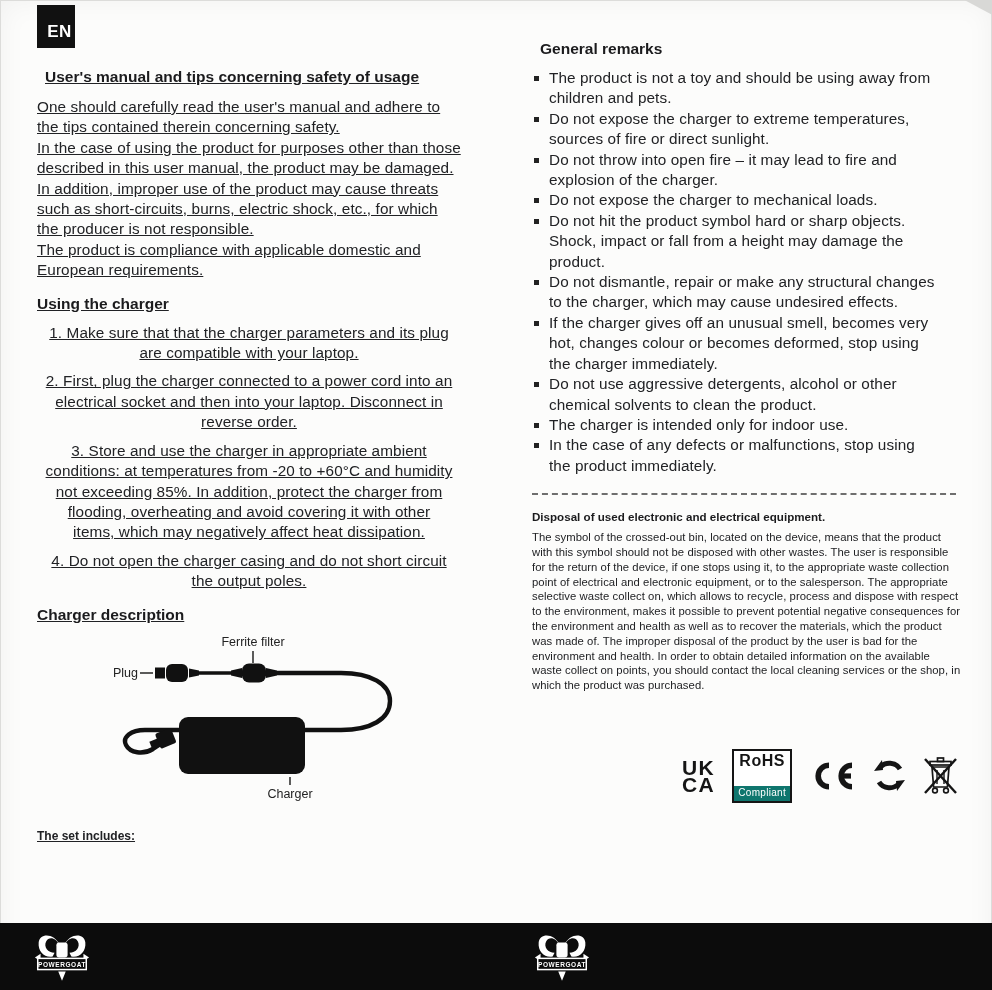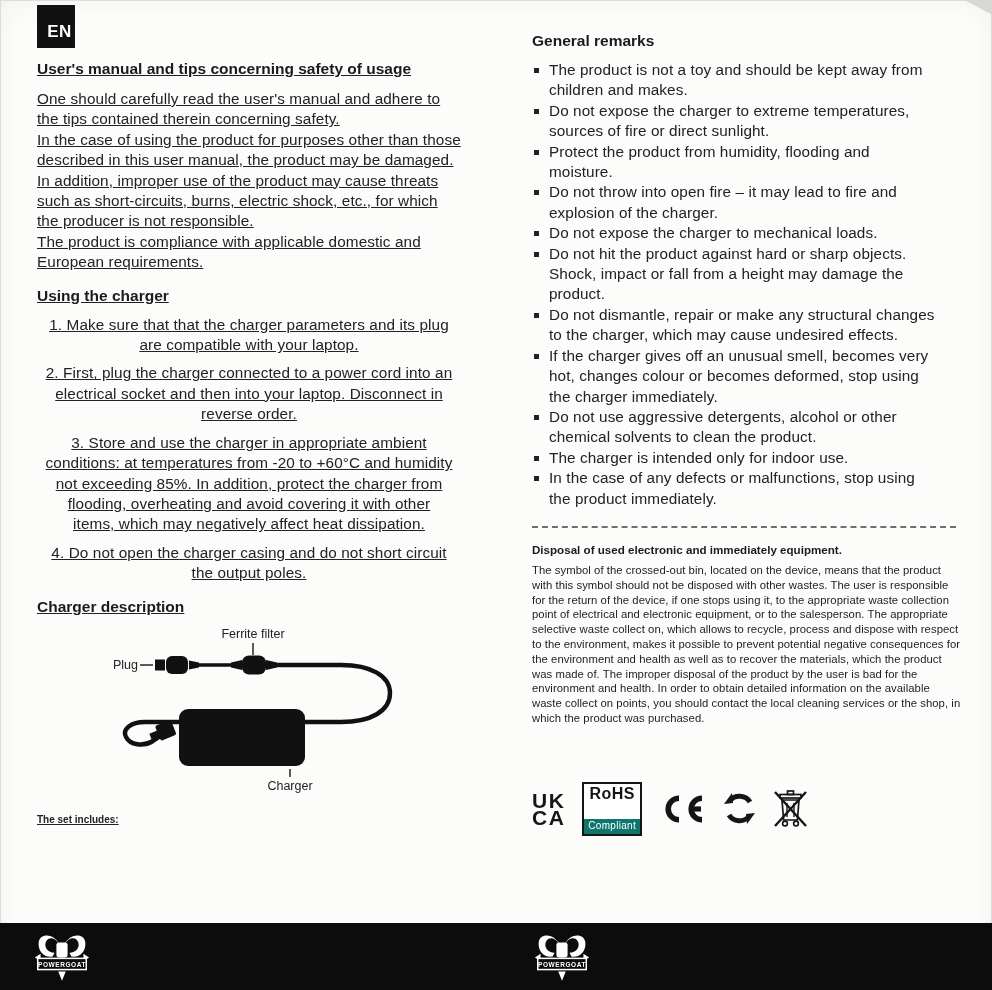--- a/index.html
+++ b/index.html
@@ -12,47 +12,47 @@
   
   .en-badge{
     position:absolute;left:37px;top:5px;width:38px;height:43px;
     background:#111;color:#fff;font-weight:bold;font-size:17px;
     display:flex;align-items:flex-end;justify-content:center;
     padding:0 0 6px 7px;box-sizing:border-box;letter-spacing:.5px;
   }
   
   .col-left{position:absolute;left:37px;top:60px;width:424px;text-decoration:underline;}
   .col-right{position:absolute;left:532px;top:32px;width:428px;}
-  h1,h2{font-size:15.5px;margin:0;color:#1b1b1d;}
+  h1,h2{font-size:15.5px;margin:8px;color:#1b1b1d;}
   .col-left h1{margin-bottom:11px;}
   .body-text{font-size:15.3px;line-height:20.4px;letter-spacing:.1px;}
   .intro div{margin:0;}
   .sub-heading{margin:14px 0 10px 0;}
   .steps div{margin:8px;text-align:center;}
   
   .bullets{margin:10px 0 0 0;padding:0;list-style:none;width:404px;}
   .bullets div{position:relative;padding-left:17px;margin:0;}
   .bullets div::before{
     content:"";position:absolute;left:2px;top:8px;width:5px;height:5px;background:#222;
   }
   .divider{border:none;border-top:2px dashed #6e6e6e;margin:17px 0 15px 0;width:424px;}
   .small-heading{font-size:11.6px;font-weight:bold;margin:0 0 7px 0;color:#1b1b1d;}
   .small-text{font-size:11.3px;line-height:14.8px;width:430px;letter-spacing:.05px;}
   
   .diagram{margin:6px 0 0 72px;display:block;}
   .diagram text{font-size:12.5px;fill:#222;}
   
-  .set-line{margin-top:20px;font-size:10px;display:flex;align-items:baseline;gap:6px;}
+  .set-line{margin-top:27px;font-size:12px;display:flex;align-items:baseline;gap:6px;}
   .set-line .lbl{font-weight:bold;}
   .set-line .inline-item{position:relative;padding-left:14px;margin-left:2px;}
   .set-line .inline-item::before{
     content:"";position:absolute;left:2px;top:6px;width:5px;height:5px;background:#222;
   }
   
-  .marks-row{display:flex;align-items:center;justify-content:flex-start;gap:17px;margin-top:56px;padding-right:2px;}
+  .marks-row{display:flex;align-items:center;justify-content:flex-end;gap:17px;margin-top:56px;padding-right:2px;}
   .ukca{font-weight:bold;font-size:21px;line-height:17px;letter-spacing:1.5px;color:#151515;}
   .rohs{border:2.5px solid #151515;text-align:center;background:#fff;}
   .rohs .rohs-top{font-weight:bold;font-size:16px;padding:1px 5px 16px 5px;color:#151515;letter-spacing:.5px;}
   .rohs .rohs-bottom{background:#0f766e;color:#fff;font-size:10px;padding:1.5px 4px 2.5px 4px;letter-spacing:.3px;}
   
   .footer-bar{position:absolute;left:0;right:0;bottom:0;height:67px;background:#0c0c0c;}
   .goat{position:absolute;top:5px;width:56px;height:57px;}
   .goat-1{left:34px;}
   .goat-2{left:534px;}
   .scan-artifact{position:absolute;right:-8px;top:-4px;width:34px;height:13px;background:#d8d8d6;transform:rotate(28deg);}
@@ -118,36 +118,35 @@
 
     <div class="set-line">
       <span class="lbl">The set includes:</span>
     </div>
   </div>
 
   <div class="col-right">
     <h1>General remarks</h1>
 
     <div class="body-text bullets">
-        <div>The product is not a toy and should be kept away from children and makes.</div>
+        <div>The product is not a toy and should be using away from children and pets.</div>
         <div>Do not expose the charger to extreme temperatures, sources of fire or direct sunlight.</div>
-        <div>Protect the product from humidity, flooding and moisture.</div>
         <div>Do not throw into open fire – it may lead to fire and explosion of the charger.</div>
         <div>Do not expose the charger to mechanical loads.</div>
-        <div>Do not hit the product against hard or sharp objects. Shock, impact or fall from a height may damage the product.</div>
+        <div>Do not hit the product symbol hard or sharp objects. Shock, impact or fall from a height may damage the product.</div>
         <div>Do not dismantle, repair or make any structural changes to the charger, which may cause undesired effects.</div>
         <div>If the charger gives off an unusual smell, becomes very hot, changes colour or becomes deformed, stop using the charger immediately.</div>
         <div>Do not use aggressive detergents, alcohol or other chemical solvents to clean the product.</div>
         <div>The charger is intended only for indoor use.</div>
         <div>In the case of any defects or malfunctions, stop using the product immediately.</div>
       </div>
 
     <hr class="divider">
 
-    <div class="small-heading">Disposal of used electronic and immediately equipment.</div>
+    <div class="small-heading">Disposal of used electronic and electrical equipment.</div>
     <div class="small-text">The symbol of the crossed-out bin, located on the device, means that the product with this symbol should not be disposed with other wastes. The user is responsible for the return of the device, if one stops using it, to the appropriate waste collection point of electrical and electronic equipment, or to the salesperson. The appropriate selective waste collect on, which allows to recycle, process and dispose with respect to the environment, makes it possible to prevent potential negative consequences for the environment and health as well as to recover the materials, which the product was made of. The improper disposal of the product by the user is bad for the environment and health. In order to obtain detailed information on the available waste collect on points, you should contact the local cleaning services or the shop, in which the product was purchased.</div>
 
     <div class="marks-row">
       <div class="ukca">
         <div>UK</div>
         <div>CA</div>
       </div>
       <div class="rohs">
         <div class="rohs-top">RoHS</div>
         <div class="rohs-bottom">Compliant</div>

